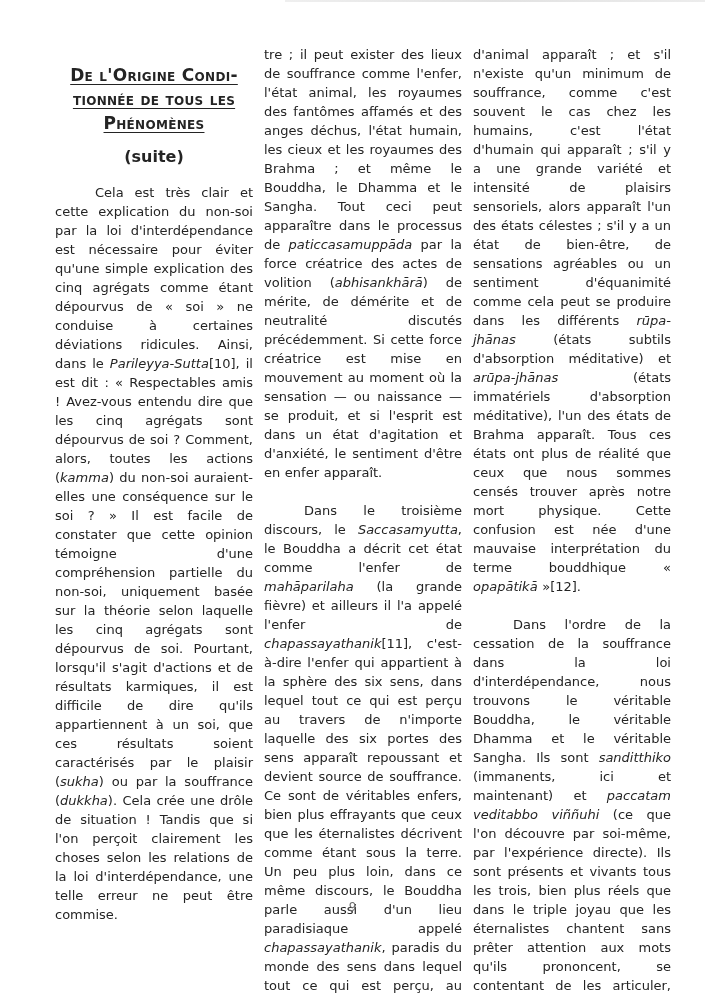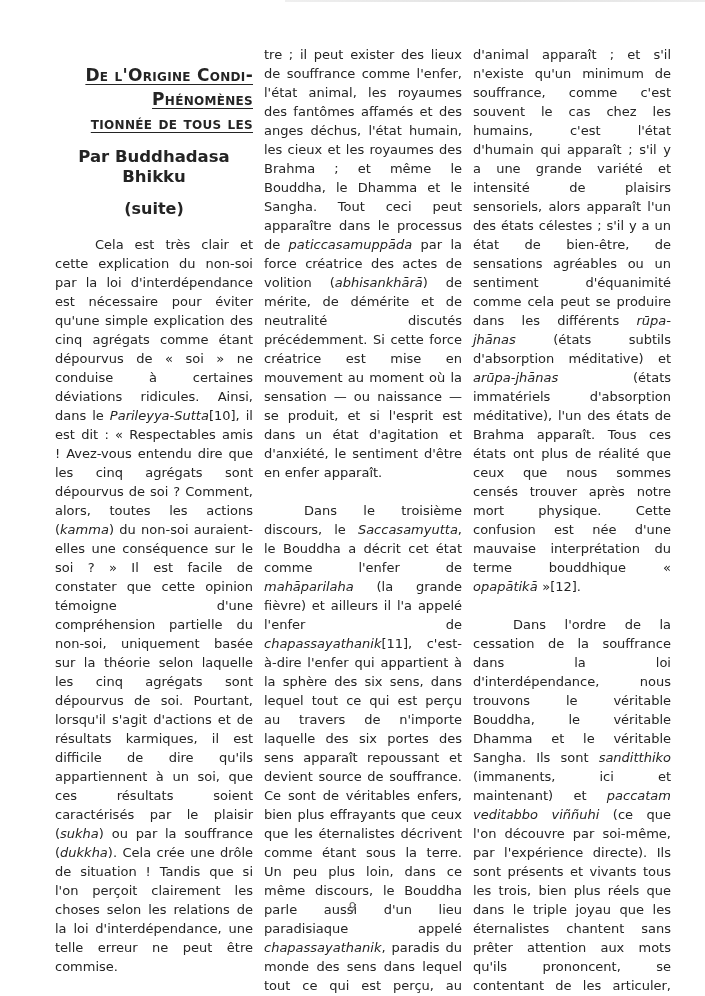--- a/index.html
+++ b/index.html
@@ -47,21 +47,20 @@
   }
   .title-line {
     display: block;
     font-variant: small-caps;
     font-weight: bold;
     font-size: 17px;
     line-height: 24px;
     letter-spacing: 0.3px;
     text-decoration: underline;
     text-underline-offset: 3px;
-    text-align: right;
   }
   .byline {
     font-weight: bold;
     font-size: 16.5px;
     line-height: 20px;
     margin-top: 12px;
   }
   .suite {
     font-weight: bold;
     font-size: 16px;
@@ -94,24 +93,23 @@
 
 <div class="page">
   <div class="scan-artifact"></div>
 
   <div class="content">
 
     <div class="col">
       <header class="title-block">
         <h1 class="title">
           <span class="title-line">De l'Origine Condi-</span>
+          <span class="title-line">tionnée de tous les</span>
           <span class="title-line">Phénomènes</span>
-          <span class="title-line">tionnée de tous les</span>
         </h1>
-        <div class="byline">Par Buddhadasa Bhikku</div>
         <div class="suite">(suite)</div>
       </header>
       <p class="para indent"><span>Cela est très clair et cette explication du non-soi par la loi d'interdépendance est nécessaire pour éviter qu'une simple explication des cinq agrégats comme étant dépourvus de « soi » ne conduise à certaines déviations ridicules. Ainsi, dans le </span><span class="it">Parileyya-Sutta</span><span>[10], il est dit : « Respectables amis ! Avez-vous entendu dire que les cinq agrégats sont dépourvus de soi ? Comment, alors, toutes les actions (</span><span class="it">kamma</span><span>) du non-soi auraient-elles une conséquence sur le soi ? » Il est facile de constater que cette opinion témoigne d'une compréhension partielle du non-soi, uniquement basée sur la théorie selon laquelle les cinq agrégats sont dépourvus de soi. Pourtant, lorsqu'il s'agit d'actions et de résultats karmiques, il est difficile de dire qu'ils appartiennent à un soi, que ces résultats soient caractérisés par le plaisir (</span><span class="it">sukha</span><span>) ou par la souffrance (</span><span class="it">dukkha</span><span>). Cela crée une drôle de situation ! Tandis que si l'on perçoit clairement les choses selon les relations de la loi d'interdépendance, une telle erreur ne peut être commise.</span></p>
       <p class="para indent"></p>
     </div>
 
     <div class="col">
       <p class="para"><span>tre ; il peut exister des lieux de souffrance comme l'enfer, l'état animal, les royaumes des fantômes affamés et des anges déchus, l'état humain, les cieux et les royaumes des Brahma ; et même le Bouddha, le Dhamma et le Sangha. Tout ceci peut apparaître dans le processus de </span><span class="it">paticcasamuppāda</span><span> par la force créatrice des actes de volition (</span><span class="it">abhisankhārā</span><span>) de mérite, de démérite et de neutralité discutés précédemment. Si cette force créatrice est mise en mouvement au moment où la sensation — ou naissance — se produit, et si l'esprit est dans un état d'agitation et d'anxiété, le sentiment d'être en enfer apparaît.</span></p>
       <p class="para indent"><span>Dans le troisième discours, le </span><span class="it">Saccasamyutta</span><span>, le Bouddha a décrit cet état comme l'enfer de </span><span class="it">mahāparilaha</span><span> (la grande fièvre) et ailleurs il l'a appelé l'enfer de </span><span class="it">chapassayathanik</span><span>[11], c'est-à-dire l'enfer qui appartient à la sphère des six sens, dans lequel tout ce qui est perçu au travers de n'importe laquelle des six portes des sens apparaît repoussant et devient source de souffrance. Ce sont de véritables enfers, bien plus effrayants que ceux que les éternalistes décrivent comme étant sous la terre. Un peu plus loin, dans ce même discours, le Bouddha parle aussi d'un lieu paradisiaque appelé </span><span class="it">chapassayathanik</span><span>, paradis du monde des sens dans lequel tout ce qui est perçu, au travers de n'importe laquelle des six portes des sens, apparaît délicieux et devient source de plaisir. C'est un véritable paradis, bien plus réel que celui que les éternalistes voient dans les cieux.</span></p>
 

